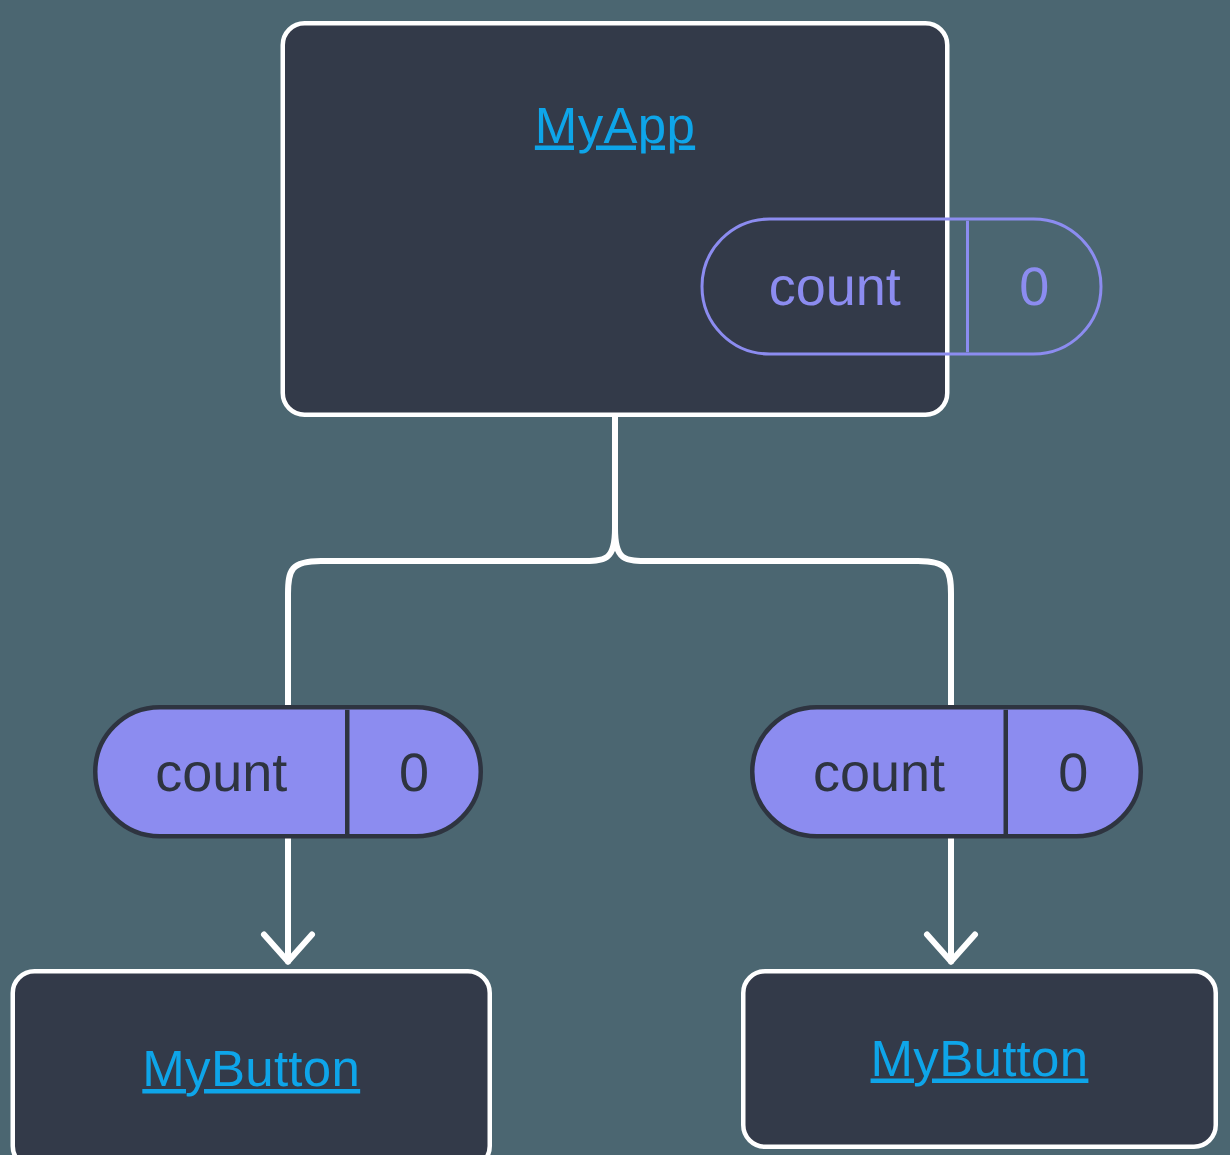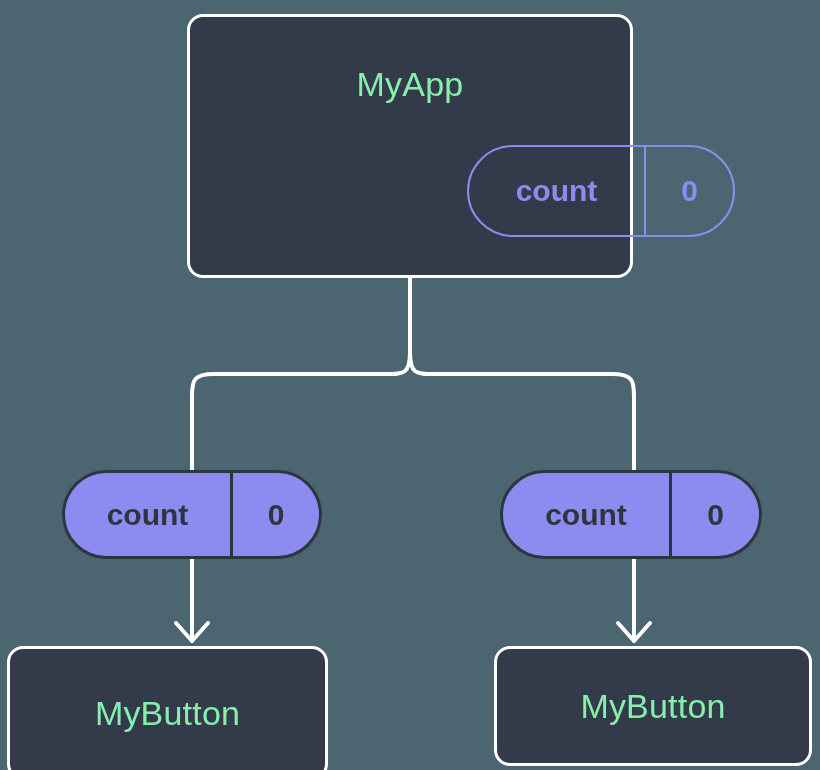--- a/index.html
+++ b/index.html
@@ -34,25 +34,26 @@
     position: absolute;
     background: #333a49;
     border: 3px solid #ffffff;
     border-radius: 16px;
     box-sizing: border-box;
     display: flex;
     align-items: center;
     justify-content: center;
   }
   .component-title {
-    color: #86efac;
+    color: #0ea5e9;
     font-size: 34px;
     font-weight: 400;
     letter-spacing: 0.2px;
     white-space: nowrap;
+    text-decoration: underline;
   }
 
   #app-box {
     left: 187px;
     top: 14px;
     width: 446px;
     height: 264px;
     display: block;
   }
   #app-box .component-title {
@@ -83,22 +84,22 @@
     box-sizing: border-box;
     display: flex;
     align-items: stretch;
     border-radius: 999px;
     overflow: hidden;
   }
   .pill-name, .pill-value {
     display: flex;
     align-items: center;
     justify-content: center;
-    font-size: 30px;
-    font-weight: 700;
+    font-size: 36px;
+    font-weight: 400;
     white-space: nowrap;
     box-sizing: border-box;
     text-align: center;
   }
 
   
   #app-state-pill {
     left: 277px;
     top: 128px;
     width: 268px;

